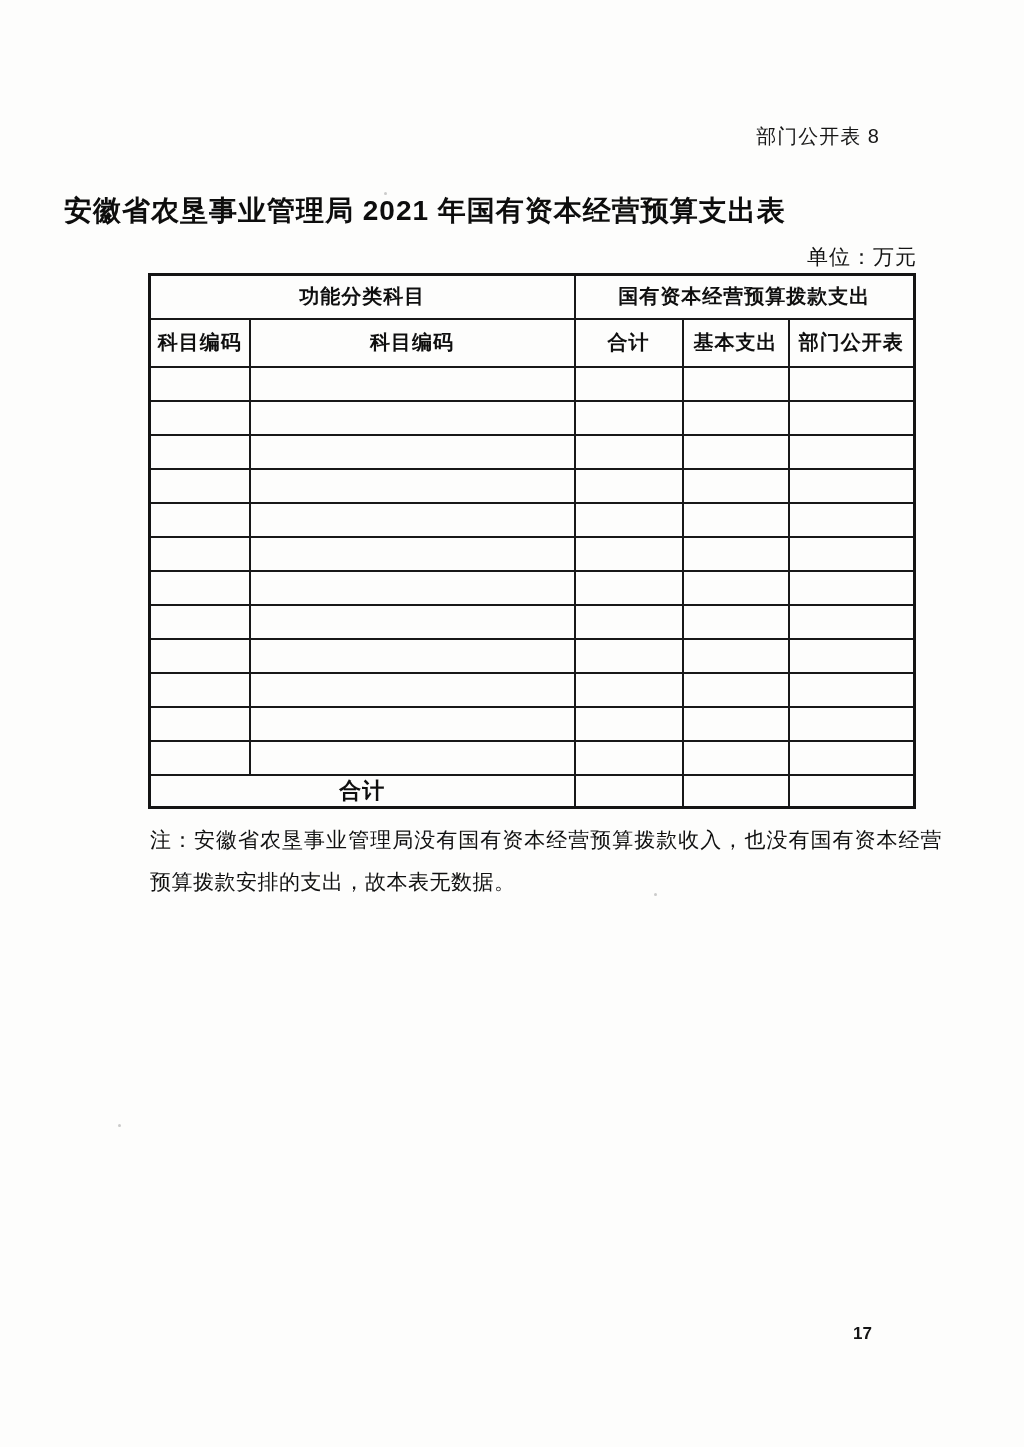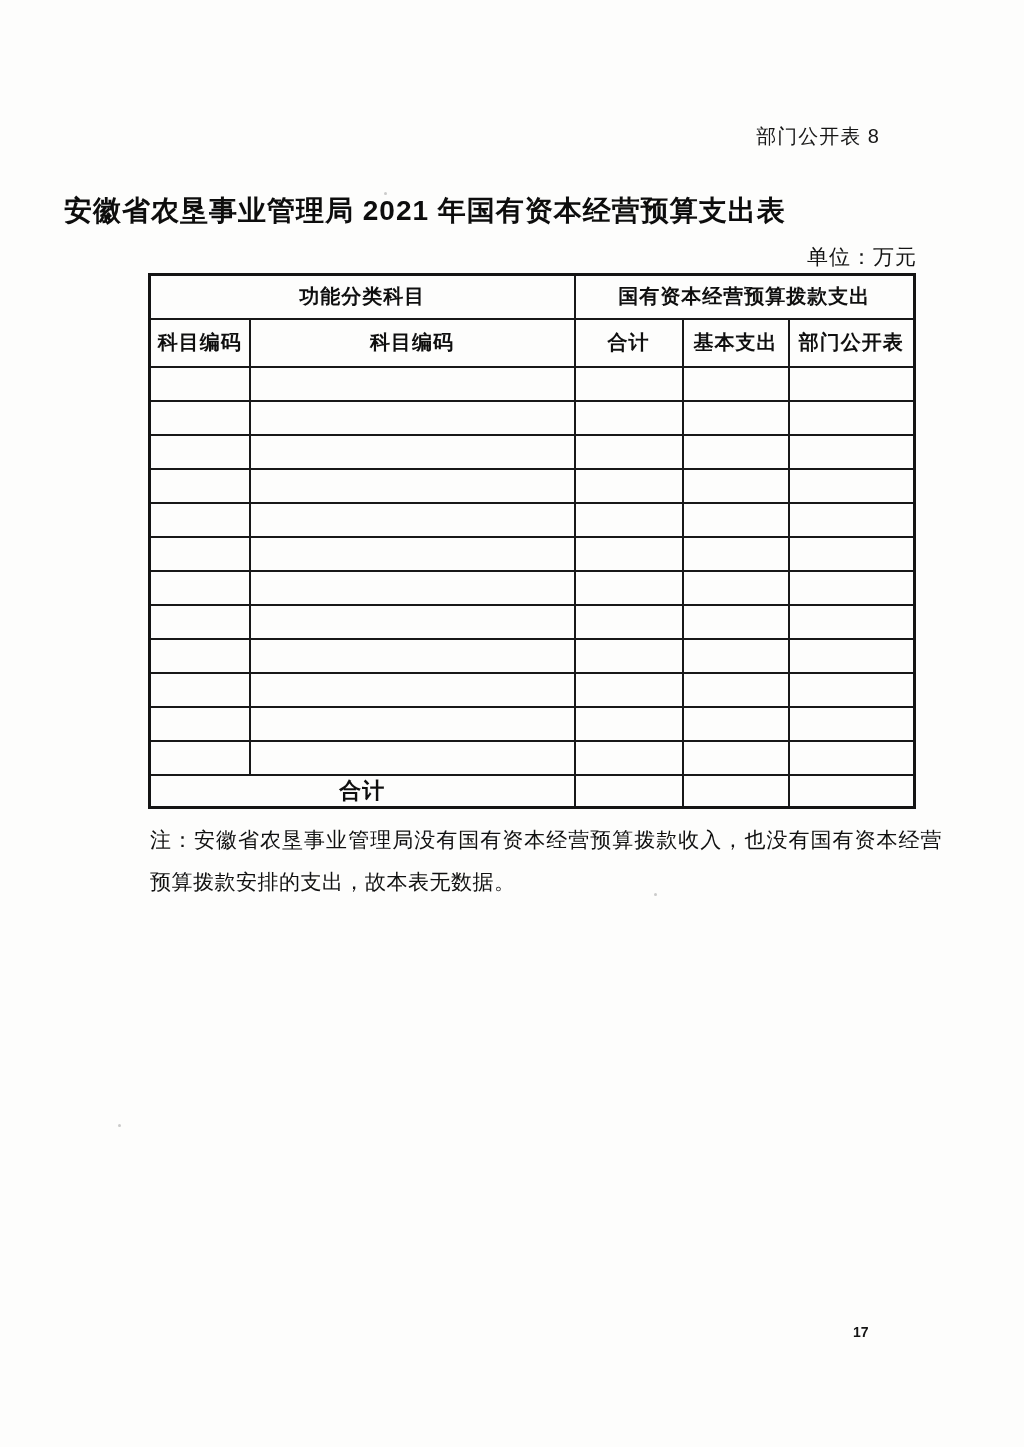--- a/index.html
+++ b/index.html
@@ -86,21 +86,21 @@
     font-size: 21px;
     line-height: 42px;
     letter-spacing: 0.5px;
     text-align: justify;
     color: #101010;
   }
   .page-number {
     position: absolute;
     left: 853px;
     top: 1324px;
-    font-size: 14px;
+    font-size: 17px;
     font-weight: bold;
     color: #141414;
   }
   
   .speck {
     position: absolute;
     width: 3px;
     height: 3px;
     border-radius: 50%;
     background: #9a9a9a;

